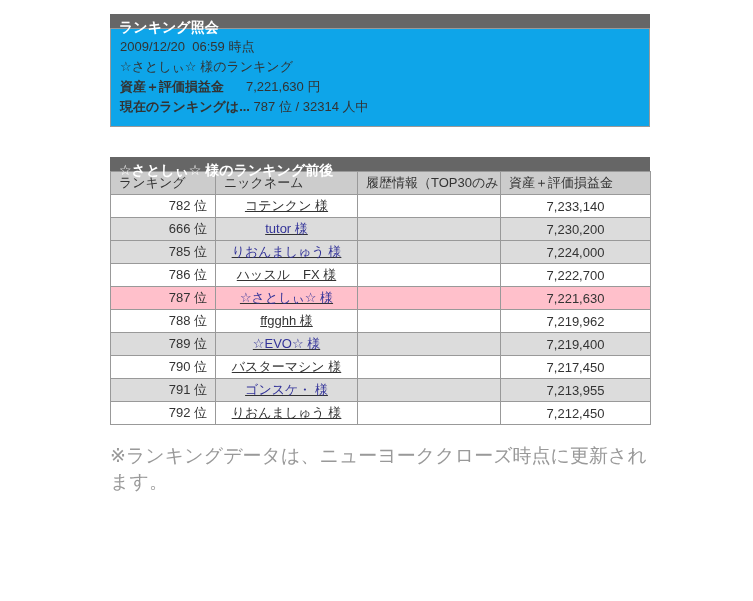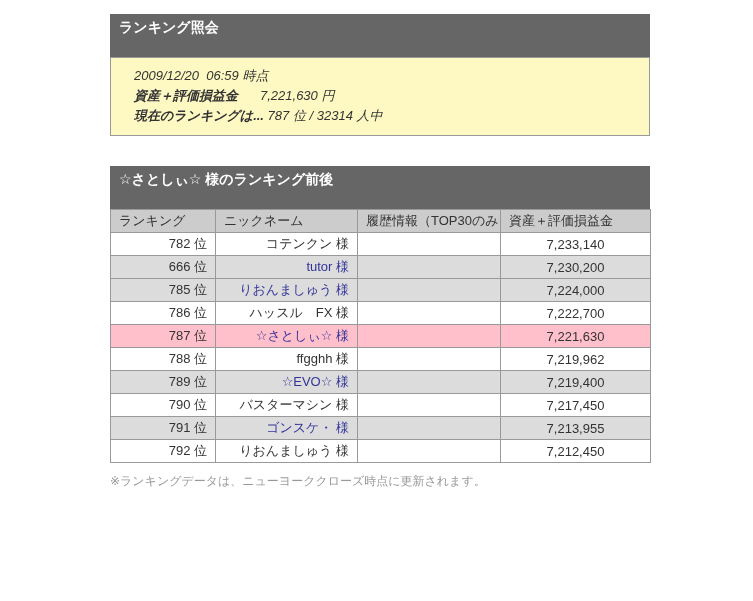--- a/index.html
+++ b/index.html
@@ -19,65 +19,65 @@
   html,body{background:var(--page-bg);}
   body{
     width:753px;height:601px;overflow:hidden;
     font-family:"Liberation Sans","DejaVu Sans",sans-serif;
     font-size:13px;color:var(--text);
   }
   .page{position:relative;width:540px;margin:14px 0 0 110px;}
   .panel-header{
     background:var(--header-bg);color:var(--header-text);
     font-weight:bold;font-size:14px;
-    height:43px;line-height:26px;padding:0 9px;
+    height:14px;line-height:26px;padding:0 9px;
   }
   .panel-body{
     border:1px solid var(--panel-border);
-    background:#fef9c3;
-    padding:8px 9px 9px 23px;
-    font-style:italic;
+    background:#0ea5e9;
+    padding:8px 9px 9px 9px;
   }
   .panel-body .line{line-height:20px;white-space:pre;}
   .lbl{font-weight:bold;}
   .asset-gap{display:inline-block;width:22px;}
   .panel2{margin-top:30px;}
   table{
     width:540px;border-collapse:collapse;table-layout:fixed;
   }
   th,td{
     border:1px solid var(--table-border);
     height:17px;padding:2px 8px;
     font-weight:normal;font-size:13px;
     overflow:hidden;white-space:pre;
   }
   thead th{background:var(--thead-bg);text-align:left;}
   .col-rank{width:105px;}
   .col-nick{width:142px;}
   .col-history{width:143px;}
   .col-asset{width:150px;}
   td.col-rank{text-align:right;margin-left:48px;}
-  td.col-nick{text-align:right;}
+  td.col-nick{text-align:center;text-decoration:underline;}
   td.col-asset{text-align:center;}
   tr.alt td{background:var(--row-alt-bg);}
   tr.highlight td{background:var(--row-highlight-bg);}
   .nick-link{color:var(--link);cursor:pointer;text-decoration:none;}
   .footer-note{
-    margin-top:10px;color:var(--note);font-size:12px;
+    margin-top:18px;color:var(--note);font-size:19px;
   }
 </style>
 </head>
 <body>
 
 <div class="page">
 
   <div class="panel1">
     <div class="panel-header">ランキング照会</div>
     <div class="panel-body">
       <div class="line">2009/12/20  06:59 時点</div>
+      <div class="line">☆さとしぃ☆ 様のランキング</div>
       <div class="line"><span class="lbl">資産＋評価損益金</span><span class="asset-gap"></span><span>7,221,630 円</span></div>
       <div class="line"><span class="lbl">現在のランキングは...</span><span> </span><span>787 位 / 32314 人中</span></div>
     </div>
   </div>
 
   <div class="panel2">
     <div class="panel-header">☆さとしぃ☆ 様のランキング前後</div>
     <table>
       <thead>
         <tr>

